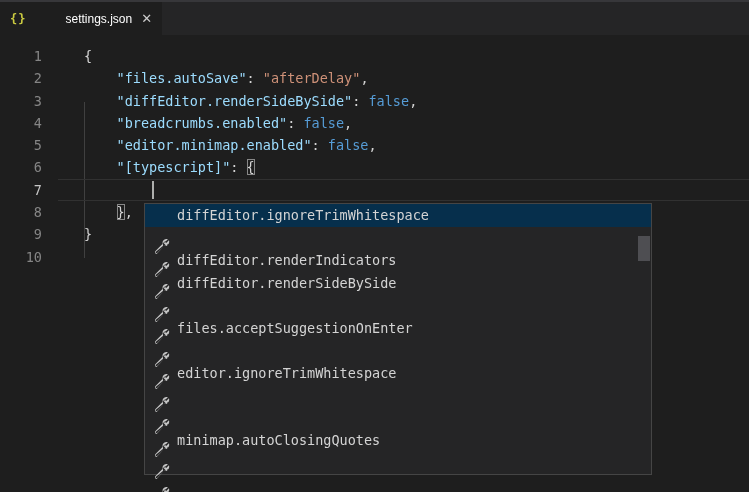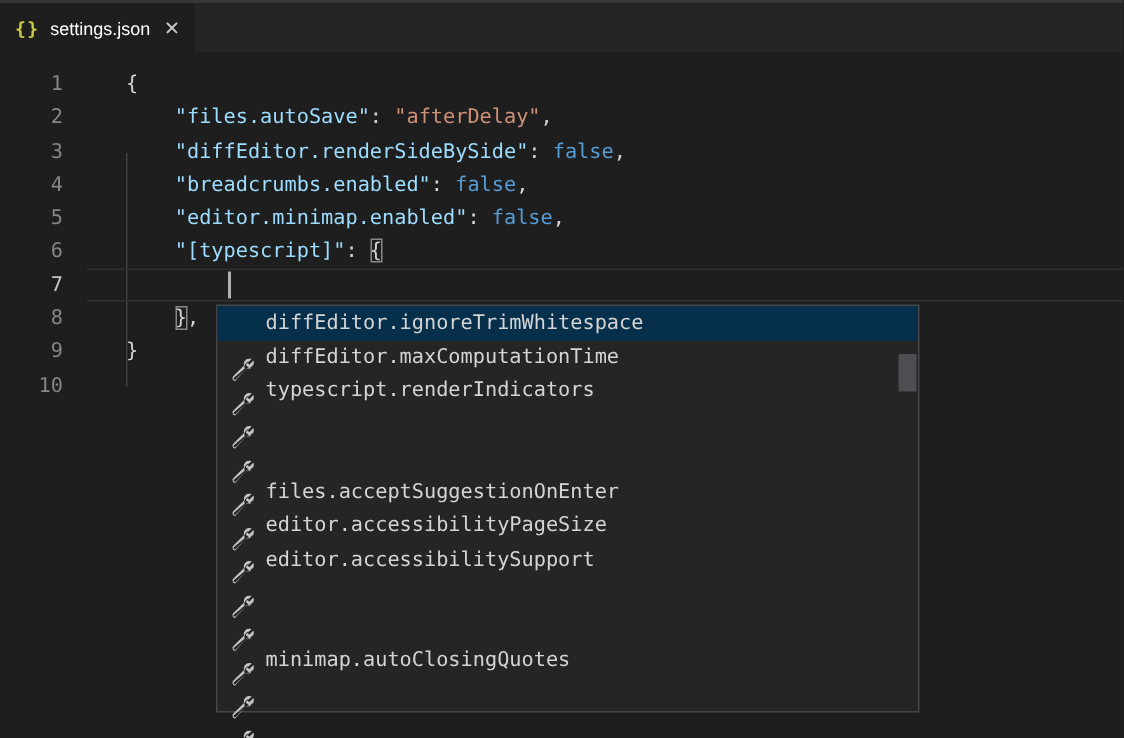--- a/index.html
+++ b/index.html
@@ -5,21 +5,21 @@
   * { margin:0; padding:0; box-sizing:border-box; }
   html,body { width:749px; height:492px; overflow:hidden; }
   body { background:var(--editor-bg,#1e1e1e); font-family:"DejaVu Sans Mono","Liberation Mono",monospace; }
   .app { position:relative; width:749px; height:492px; background:var(--editor-bg,#1e1e1e); }
 
   
   .tabbar { height:35px; background:var(--panel-bg,#252526); border-top:2px solid #37373a; display:flex; }
   .tab { display:flex; align-items:center; height:33px; background:var(--editor-bg,#1e1e1e);
          padding:0 10px; cursor:pointer; }
   .tab-icon { color:var(--json-icon,#cbcb41); font-size:12px; font-weight:bold; letter-spacing:1px; margin-right:7px; }
-  .tab-label { color:var(--tab-label,#ffffff); font-size:12px; font-family:"Liberation Sans",sans-serif; }
+  .tab-label { color:var(--tab-label,#ffffff); font-size:12px; font-family:"Liberation Sans",sans-serif;margin-left:32px; }
   .tab-close { color:#cccccc; font-size:13px; margin-left:9px; font-family:"Liberation Sans",sans-serif; }
 
   
   .editor { position:absolute; top:35px; left:0; right:0; bottom:0; }
   .lines { padding-top:10px; }
   .line { position:relative; height:22.3px; line-height:22.3px; font-size:13.5px; display:flex; white-space:pre; }
   .gutter { flex:none; width:42px; text-align:right; color:var(--line-number,#858585); }
   .codetext { padding-left:42px; color:var(--token-punct,#d4d4d4); white-space:pre; }
   .line.current .gutter { color:var(--line-number-active,#c6c6c6); }
   .cl-border { position:absolute; left:58px; right:0; top:0; height:100%;
@@ -28,21 +28,21 @@
   .cursor { position:absolute; left:152px; top:2px; width:2px; height:18px; background:var(--cursor,#aeafad); }
   .indent-guide { position:absolute; left:84px; top:67.3px; width:1px; height:156px; background:var(--guide,#404040); }
 
   .tk-pun { color:var(--token-punct,#d4d4d4); }
   .tk-key { color:var(--token-key,#9cdcfe); }
   .tk-str { color:var(--token-string,#ce9178); }
   .tk-kw  { color:var(--token-keyword,#569cd6); }
   .box { outline:1px solid var(--bracket-match-border,#888888); outline-offset:-1px; }
 
   
-  .suggest { position:absolute; left:144px; top:203px; width:469px; z-index:10;
+  .suggest { position:absolute; left:144px; top:203px; width:508px; z-index:10;
              background:var(--panel-bg,#252526); border:1px solid var(--suggest-border,#454545); }
   .s-row { display:flex; align-items:center; height:22.5px; padding-left:9px;
            font-size:13.5px; color:var(--suggest-text,#d4d4d4); white-space:pre; cursor:pointer; }
   .s-row.selected { background:var(--suggest-selected-bg,#062f4c); }
   .s-icon { flex:none; width:16px; height:16px; margin-right:7px; color:var(--suggest-icon,#c5c5c5); }
   .s-icon svg { display:block; width:16px; height:16px; }
   .s-scroll { position:absolute; right:1px; top:32px; width:12px; height:25px;
               background:var(--scrollbar-thumb,#4e4e52); }
 </style>
 </head>
@@ -113,36 +113,36 @@
       </svg>
     </span>
     <span>diffEditor.ignoreTrimWhitespace</span>
   </div>
         <div class="s-row">
     <span class="s-icon">
       <svg viewBox="0 0 16 16" fill="currentColor" aria-hidden="true">
         <path d="M2.807 14.975a1.75 1.75 0 0 1-1.255-.556 1.8 1.8 0 0 1-.544-1.26A1.8 1.8 0 0 1 1.5 11.88L8.68 4.696a3.75 3.75 0 0 1 .585-3.189 4.01 4.01 0 0 1 3.91-1.415l.693.13-2.787 2.786 1.104 1.104 2.787-2.786.13.693a3.998 3.998 0 0 1-1.416 3.91 3.74 3.74 0 0 1-3.188.584L3.32 14.32a1.8 1.8 0 0 1-.513.655zm6.6-11.2a2.79 2.79 0 0 0-.347 2.547l.125.354L1.963 12.8a.8.8 0 0 0 .564 1.374.8.8 0 0 0 .574-.246l7.223-7.222.354.125a2.78 2.78 0 0 0 2.546-.346 3 3 0 0 0 1.236-2.005l-2.192 2.192-2.518-2.518 2.191-2.191a3 3 0 0 0-2.004 1.236z"></path>
       </svg>
     </span>
-    <span>diffEditor.maxComputationTime</span>
-  </div>
-        <div class="s-row">
-    <span class="s-icon">
-      <svg viewBox="0 0 16 16" fill="currentColor" aria-hidden="true">
-        <path d="M2.807 14.975a1.75 1.75 0 0 1-1.255-.556 1.8 1.8 0 0 1-.544-1.26A1.8 1.8 0 0 1 1.5 11.88L8.68 4.696a3.75 3.75 0 0 1 .585-3.189 4.01 4.01 0 0 1 3.91-1.415l.693.13-2.787 2.786 1.104 1.104 2.787-2.786.13.693a3.998 3.998 0 0 1-1.416 3.91 3.74 3.74 0 0 1-3.188.584L3.32 14.32a1.8 1.8 0 0 1-.513.655zm6.6-11.2a2.79 2.79 0 0 0-.347 2.547l.125.354L1.963 12.8a.8.8 0 0 0 .564 1.374.8.8 0 0 0 .574-.246l7.223-7.222.354.125a2.78 2.78 0 0 0 2.546-.346 3 3 0 0 0 1.236-2.005l-2.192 2.192-2.518-2.518 2.191-2.191a3 3 0 0 0-2.004 1.236z"></path>
-      </svg>
-    </span>
-    <span>typescript.renderIndicators</span>
-  </div>
-        <div class="s-row">
-    <span class="s-icon">
-      <svg viewBox="0 0 16 16" fill="currentColor" aria-hidden="true">
-        <path d="M2.807 14.975a1.75 1.75 0 0 1-1.255-.556 1.8 1.8 0 0 1-.544-1.26A1.8 1.8 0 0 1 1.5 11.88L8.68 4.696a3.75 3.75 0 0 1 .585-3.189 4.01 4.01 0 0 1 3.91-1.415l.693.13-2.787 2.786 1.104 1.104 2.787-2.786.13.693a3.998 3.998 0 0 1-1.416 3.91 3.74 3.74 0 0 1-3.188.584L3.32 14.32a1.8 1.8 0 0 1-.513.655zm6.6-11.2a2.79 2.79 0 0 0-.347 2.547l.125.354L1.963 12.8a.8.8 0 0 0 .564 1.374.8.8 0 0 0 .574-.246l7.223-7.222.354.125a2.78 2.78 0 0 0 2.546-.346 3 3 0 0 0 1.236-2.005l-2.192 2.192-2.518-2.518 2.191-2.191a3 3 0 0 0-2.004 1.236z"></path>
-      </svg>
-    </span>
+  </div>
+        <div class="s-row">
+    <span class="s-icon">
+      <svg viewBox="0 0 16 16" fill="currentColor" aria-hidden="true">
+        <path d="M2.807 14.975a1.75 1.75 0 0 1-1.255-.556 1.8 1.8 0 0 1-.544-1.26A1.8 1.8 0 0 1 1.5 11.88L8.68 4.696a3.75 3.75 0 0 1 .585-3.189 4.01 4.01 0 0 1 3.91-1.415l.693.13-2.787 2.786 1.104 1.104 2.787-2.786.13.693a3.998 3.998 0 0 1-1.416 3.91 3.74 3.74 0 0 1-3.188.584L3.32 14.32a1.8 1.8 0 0 1-.513.655zm6.6-11.2a2.79 2.79 0 0 0-.347 2.547l.125.354L1.963 12.8a.8.8 0 0 0 .564 1.374.8.8 0 0 0 .574-.246l7.223-7.222.354.125a2.78 2.78 0 0 0 2.546-.346 3 3 0 0 0 1.236-2.005l-2.192 2.192-2.518-2.518 2.191-2.191a3 3 0 0 0-2.004 1.236z"></path>
+      </svg>
+    </span>
+    <span>diffEditor.renderIndicators</span>
+  </div>
+        <div class="s-row">
+    <span class="s-icon">
+      <svg viewBox="0 0 16 16" fill="currentColor" aria-hidden="true">
+        <path d="M2.807 14.975a1.75 1.75 0 0 1-1.255-.556 1.8 1.8 0 0 1-.544-1.26A1.8 1.8 0 0 1 1.5 11.88L8.68 4.696a3.75 3.75 0 0 1 .585-3.189 4.01 4.01 0 0 1 3.91-1.415l.693.13-2.787 2.786 1.104 1.104 2.787-2.786.13.693a3.998 3.998 0 0 1-1.416 3.91 3.74 3.74 0 0 1-3.188.584L3.32 14.32a1.8 1.8 0 0 1-.513.655zm6.6-11.2a2.79 2.79 0 0 0-.347 2.547l.125.354L1.963 12.8a.8.8 0 0 0 .564 1.374.8.8 0 0 0 .574-.246l7.223-7.222.354.125a2.78 2.78 0 0 0 2.546-.346 3 3 0 0 0 1.236-2.005l-2.192 2.192-2.518-2.518 2.191-2.191a3 3 0 0 0-2.004 1.236z"></path>
+      </svg>
+    </span>
+    <span>diffEditor.renderSideBySide</span>
   </div>
         <div class="s-row">
     <span class="s-icon">
       <svg viewBox="0 0 16 16" fill="currentColor" aria-hidden="true">
         <path d="M2.807 14.975a1.75 1.75 0 0 1-1.255-.556 1.8 1.8 0 0 1-.544-1.26A1.8 1.8 0 0 1 1.5 11.88L8.68 4.696a3.75 3.75 0 0 1 .585-3.189 4.01 4.01 0 0 1 3.91-1.415l.693.13-2.787 2.786 1.104 1.104 2.787-2.786.13.693a3.998 3.998 0 0 1-1.416 3.91 3.74 3.74 0 0 1-3.188.584L3.32 14.32a1.8 1.8 0 0 1-.513.655zm6.6-11.2a2.79 2.79 0 0 0-.347 2.547l.125.354L1.963 12.8a.8.8 0 0 0 .564 1.374.8.8 0 0 0 .574-.246l7.223-7.222.354.125a2.78 2.78 0 0 0 2.546-.346 3 3 0 0 0 1.236-2.005l-2.192 2.192-2.518-2.518 2.191-2.191a3 3 0 0 0-2.004 1.236z"></path>
       </svg>
     </span>
   </div>
         <div class="s-row">
     <span class="s-icon">
@@ -151,29 +151,28 @@
       </svg>
     </span>
     <span>files.acceptSuggestionOnEnter</span>
   </div>
         <div class="s-row">
     <span class="s-icon">
       <svg viewBox="0 0 16 16" fill="currentColor" aria-hidden="true">
         <path d="M2.807 14.975a1.75 1.75 0 0 1-1.255-.556 1.8 1.8 0 0 1-.544-1.26A1.8 1.8 0 0 1 1.5 11.88L8.68 4.696a3.75 3.75 0 0 1 .585-3.189 4.01 4.01 0 0 1 3.91-1.415l.693.13-2.787 2.786 1.104 1.104 2.787-2.786.13.693a3.998 3.998 0 0 1-1.416 3.91 3.74 3.74 0 0 1-3.188.584L3.32 14.32a1.8 1.8 0 0 1-.513.655zm6.6-11.2a2.79 2.79 0 0 0-.347 2.547l.125.354L1.963 12.8a.8.8 0 0 0 .564 1.374.8.8 0 0 0 .574-.246l7.223-7.222.354.125a2.78 2.78 0 0 0 2.546-.346 3 3 0 0 0 1.236-2.005l-2.192 2.192-2.518-2.518 2.191-2.191a3 3 0 0 0-2.004 1.236z"></path>
       </svg>
     </span>
-    <span>editor.accessibilityPageSize</span>
-  </div>
-        <div class="s-row">
-    <span class="s-icon">
-      <svg viewBox="0 0 16 16" fill="currentColor" aria-hidden="true">
-        <path d="M2.807 14.975a1.75 1.75 0 0 1-1.255-.556 1.8 1.8 0 0 1-.544-1.26A1.8 1.8 0 0 1 1.5 11.88L8.68 4.696a3.75 3.75 0 0 1 .585-3.189 4.01 4.01 0 0 1 3.91-1.415l.693.13-2.787 2.786 1.104 1.104 2.787-2.786.13.693a3.998 3.998 0 0 1-1.416 3.91 3.74 3.74 0 0 1-3.188.584L3.32 14.32a1.8 1.8 0 0 1-.513.655zm6.6-11.2a2.79 2.79 0 0 0-.347 2.547l.125.354L1.963 12.8a.8.8 0 0 0 .564 1.374.8.8 0 0 0 .574-.246l7.223-7.222.354.125a2.78 2.78 0 0 0 2.546-.346 3 3 0 0 0 1.236-2.005l-2.192 2.192-2.518-2.518 2.191-2.191a3 3 0 0 0-2.004 1.236z"></path>
-      </svg>
-    </span>
-    <span>editor.accessibilitySupport</span>
+  </div>
+        <div class="s-row">
+    <span class="s-icon">
+      <svg viewBox="0 0 16 16" fill="currentColor" aria-hidden="true">
+        <path d="M2.807 14.975a1.75 1.75 0 0 1-1.255-.556 1.8 1.8 0 0 1-.544-1.26A1.8 1.8 0 0 1 1.5 11.88L8.68 4.696a3.75 3.75 0 0 1 .585-3.189 4.01 4.01 0 0 1 3.91-1.415l.693.13-2.787 2.786 1.104 1.104 2.787-2.786.13.693a3.998 3.998 0 0 1-1.416 3.91 3.74 3.74 0 0 1-3.188.584L3.32 14.32a1.8 1.8 0 0 1-.513.655zm6.6-11.2a2.79 2.79 0 0 0-.347 2.547l.125.354L1.963 12.8a.8.8 0 0 0 .564 1.374.8.8 0 0 0 .574-.246l7.223-7.222.354.125a2.78 2.78 0 0 0 2.546-.346 3 3 0 0 0 1.236-2.005l-2.192 2.192-2.518-2.518 2.191-2.191a3 3 0 0 0-2.004 1.236z"></path>
+      </svg>
+    </span>
+    <span>editor.ignoreTrimWhitespace</span>
   </div>
         <div class="s-row">
     <span class="s-icon">
       <svg viewBox="0 0 16 16" fill="currentColor" aria-hidden="true">
         <path d="M2.807 14.975a1.75 1.75 0 0 1-1.255-.556 1.8 1.8 0 0 1-.544-1.26A1.8 1.8 0 0 1 1.5 11.88L8.68 4.696a3.75 3.75 0 0 1 .585-3.189 4.01 4.01 0 0 1 3.91-1.415l.693.13-2.787 2.786 1.104 1.104 2.787-2.786.13.693a3.998 3.998 0 0 1-1.416 3.91 3.74 3.74 0 0 1-3.188.584L3.32 14.32a1.8 1.8 0 0 1-.513.655zm6.6-11.2a2.79 2.79 0 0 0-.347 2.547l.125.354L1.963 12.8a.8.8 0 0 0 .564 1.374.8.8 0 0 0 .574-.246l7.223-7.222.354.125a2.78 2.78 0 0 0 2.546-.346 3 3 0 0 0 1.236-2.005l-2.192 2.192-2.518-2.518 2.191-2.191a3 3 0 0 0-2.004 1.236z"></path>
       </svg>
     </span>
   </div>
         <div class="s-row">
     <span class="s-icon">

